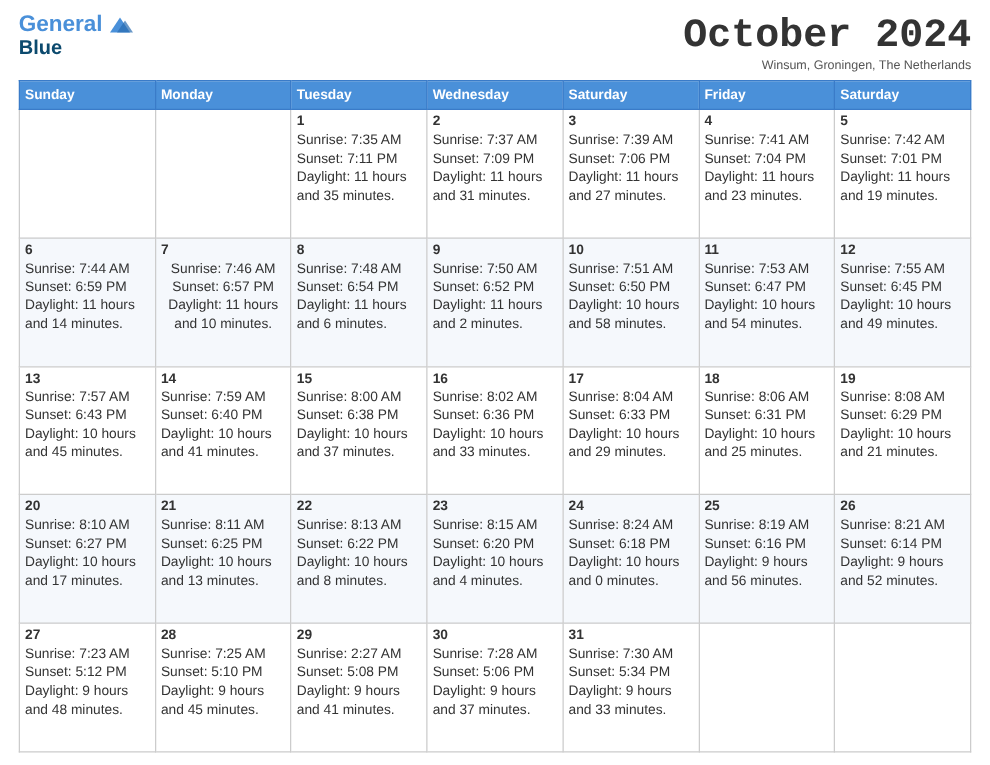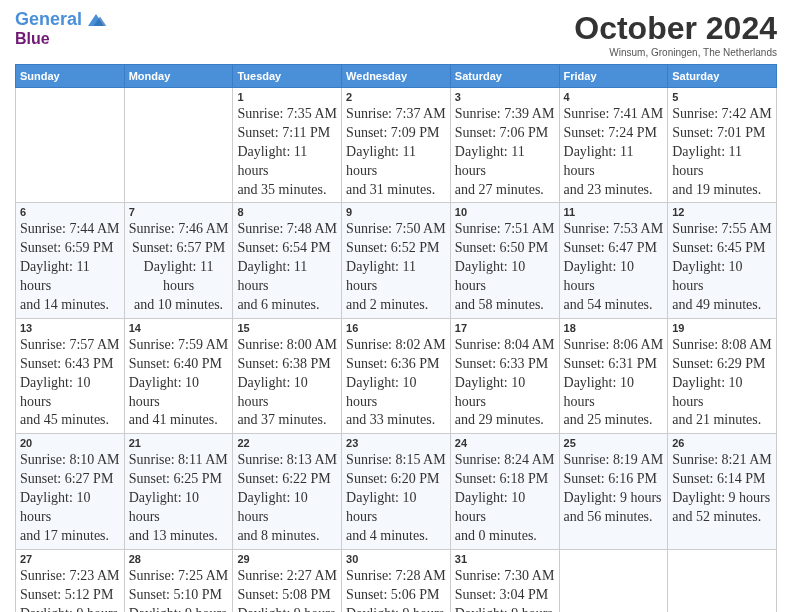--- a/index.html
+++ b/index.html
@@ -41,20 +41,21 @@
       height: 20px;
       margin-left: 2px;
     }
     .title-block {
       text-align: right;
     }
     .month-title {
       font-size: 32px;
       font-weight: bold;
       color: #333;
+      font-family: Liberation Mono, monospace;
     }
     .location {
       font-size: 10px;
       color: #555;
     }
     .calendar-table {
       width: 100%;
       border-collapse: collapse;
       flex: 1;
     }
@@ -83,24 +84,23 @@
       background-color: #fff;
     }
     .day-number {
       font-size: 11px;
       font-weight: bold;
       color: #333;
       display: block;
       margin-bottom: 2px;
     }
     .cell-info {
-      font-size: 14px;
+      font-size: 11px;
       line-height: 1.35;
       color: #333;
-      font-family: Liberation Serif, serif;
     }
     .empty-cell {
       background-color: #f9f9f9;
     }
   </style>
 </head>
 <body>
 
 <div class="page">
   <div class="header">
@@ -108,21 +108,21 @@
       <div>
         <div style="display:flex;align-items:center;">
           <span class="logo-text">
             <span>General</span>
           </span>
           <svg class="logo-icon" viewBox="0 0 30 25" xmlns="http://www.w3.org/2000/svg">
             <polygon points="5,20 15,5 25,20" fill="#4a90d9"></polygon>
             <polygon points="12,20 20,8 28,20" fill="#2a6cb0" opacity="0.7"></polygon>
           </svg>
         </div>
-        <div class="logo-text" style="color:#701a75;font-size:16px;">Blue</div>
+        <div class="logo-text" style="color:#0c4a6e;font-size:16px;">Blue</div>
       </div>
     </div>
     <div class="title-block">
       <div class="month-title">October 2024</div>
       <div class="location">Winsum, Groningen, The Netherlands</div>
     </div>
   </div>
 
   <table class="calendar-table">
     <thead>
@@ -157,21 +157,21 @@
           <td>
             <span class="day-number">3</span>
             <div class="cell-info" style="white-space: pre-line;">Sunrise: 7:39 AM
 Sunset: 7:06 PM
 Daylight: 11 hours
 and 27 minutes.</div>
           </td>
           <td>
             <span class="day-number">4</span>
             <div class="cell-info" style="white-space: pre-line;">Sunrise: 7:41 AM
-Sunset: 7:24 PM
+Sunset: 7:04 PM
 Daylight: 11 hours
 and 23 minutes.</div>
           </td>
           <td>
             <span class="day-number">5</span>
             <div class="cell-info" style="white-space: pre-line;">Sunrise: 7:42 AM
 Sunset: 7:01 PM
 Daylight: 11 hours
 and 19 minutes.</div>
           </td>
@@ -354,21 +354,21 @@
           <td>
             <span class="day-number">30</span>
             <div class="cell-info" style="white-space: pre-line;">Sunrise: 7:28 AM
 Sunset: 5:06 PM
 Daylight: 9 hours
 and 37 minutes.</div>
           </td>
           <td>
             <span class="day-number">31</span>
             <div class="cell-info" style="white-space: pre-line;">Sunrise: 7:30 AM
-Sunset: 3:04 PM
+Sunset: 5:34 PM
 Daylight: 9 hours
 and 33 minutes.</div>
           </td>
           <td class="empty-cell"></td>
           <td class="empty-cell"></td>
         </tr>
       </tbody>
   </table>
 </div>
 

